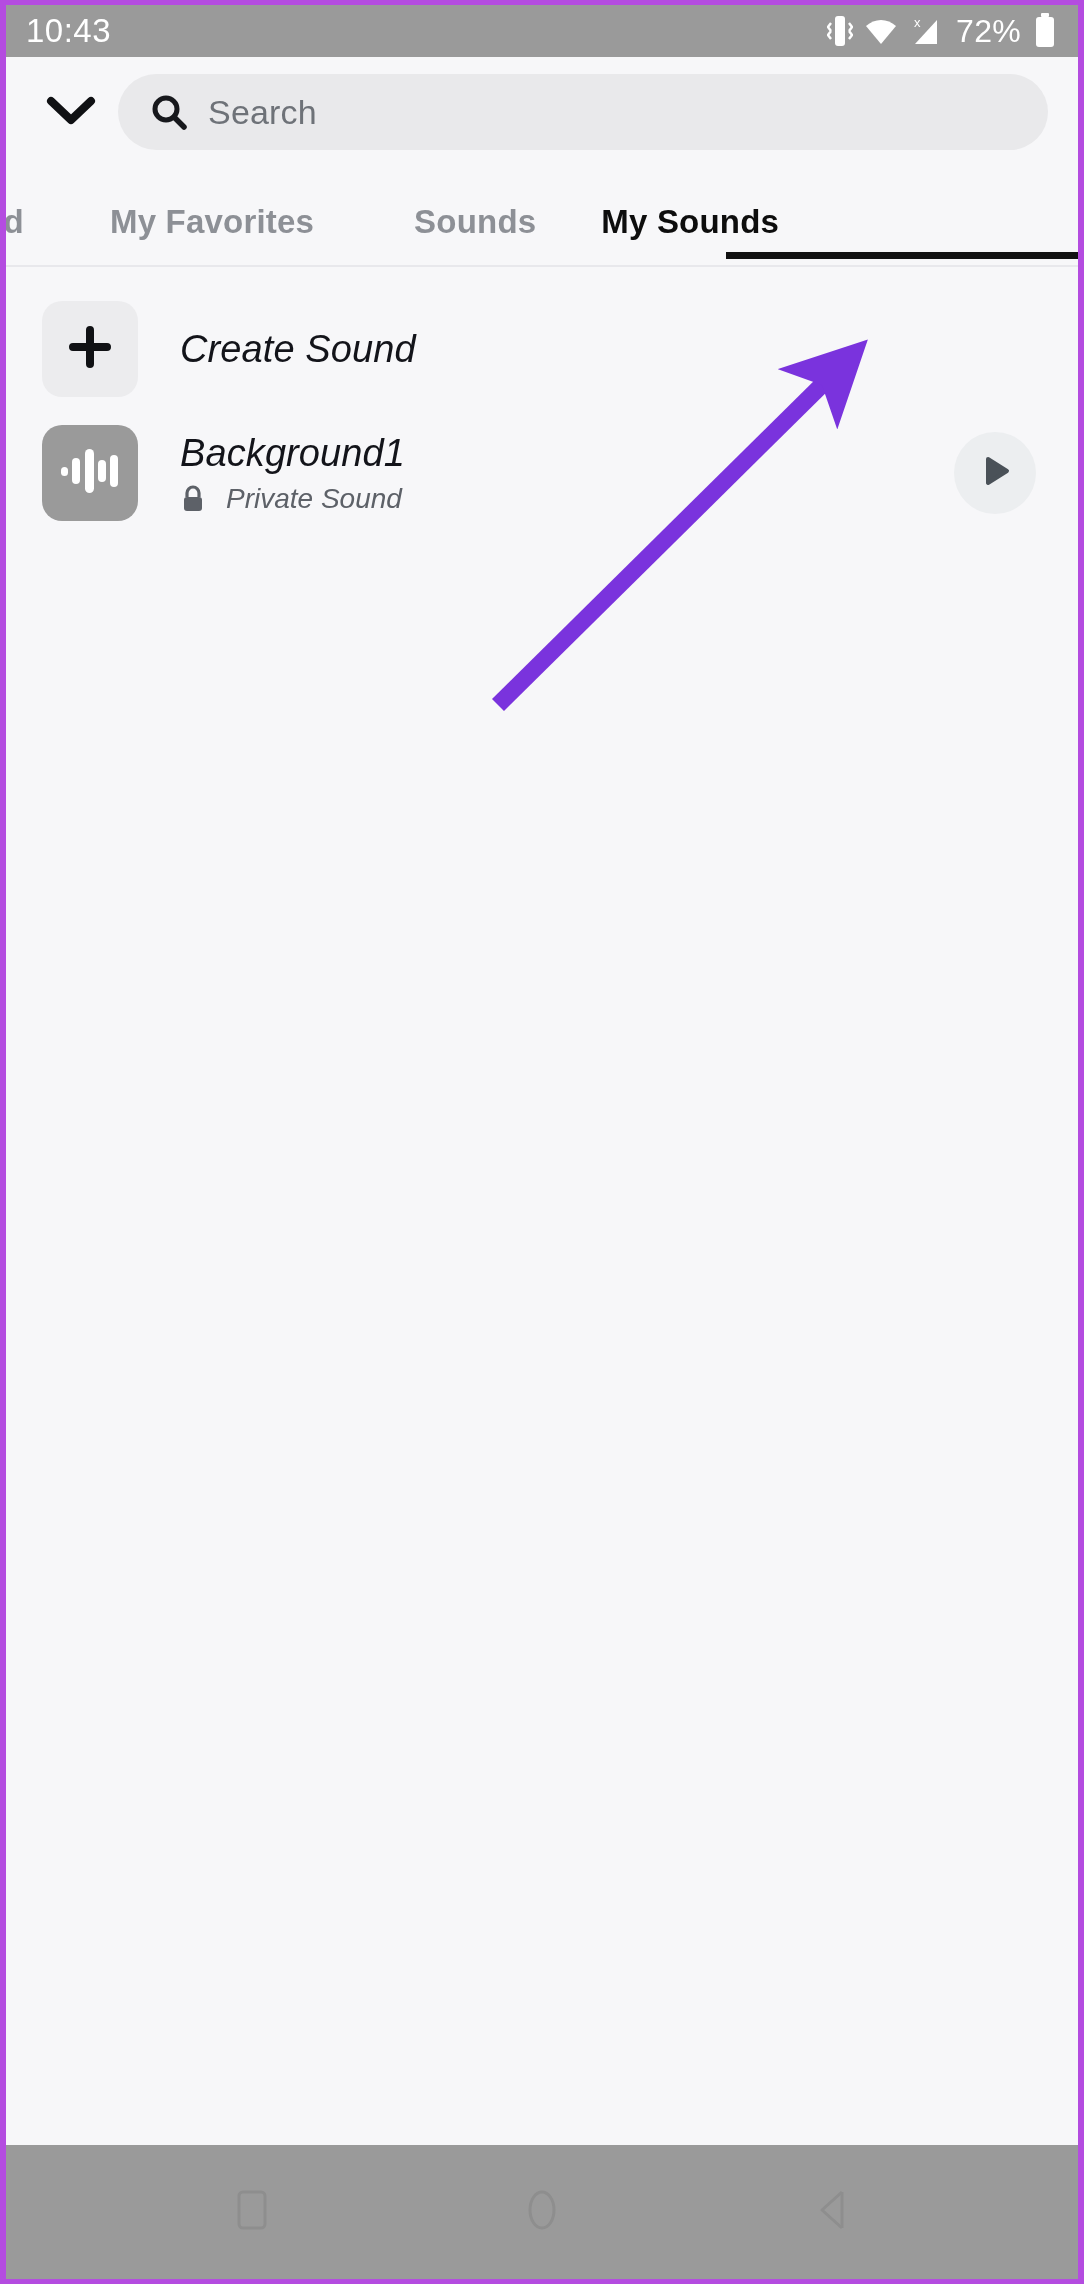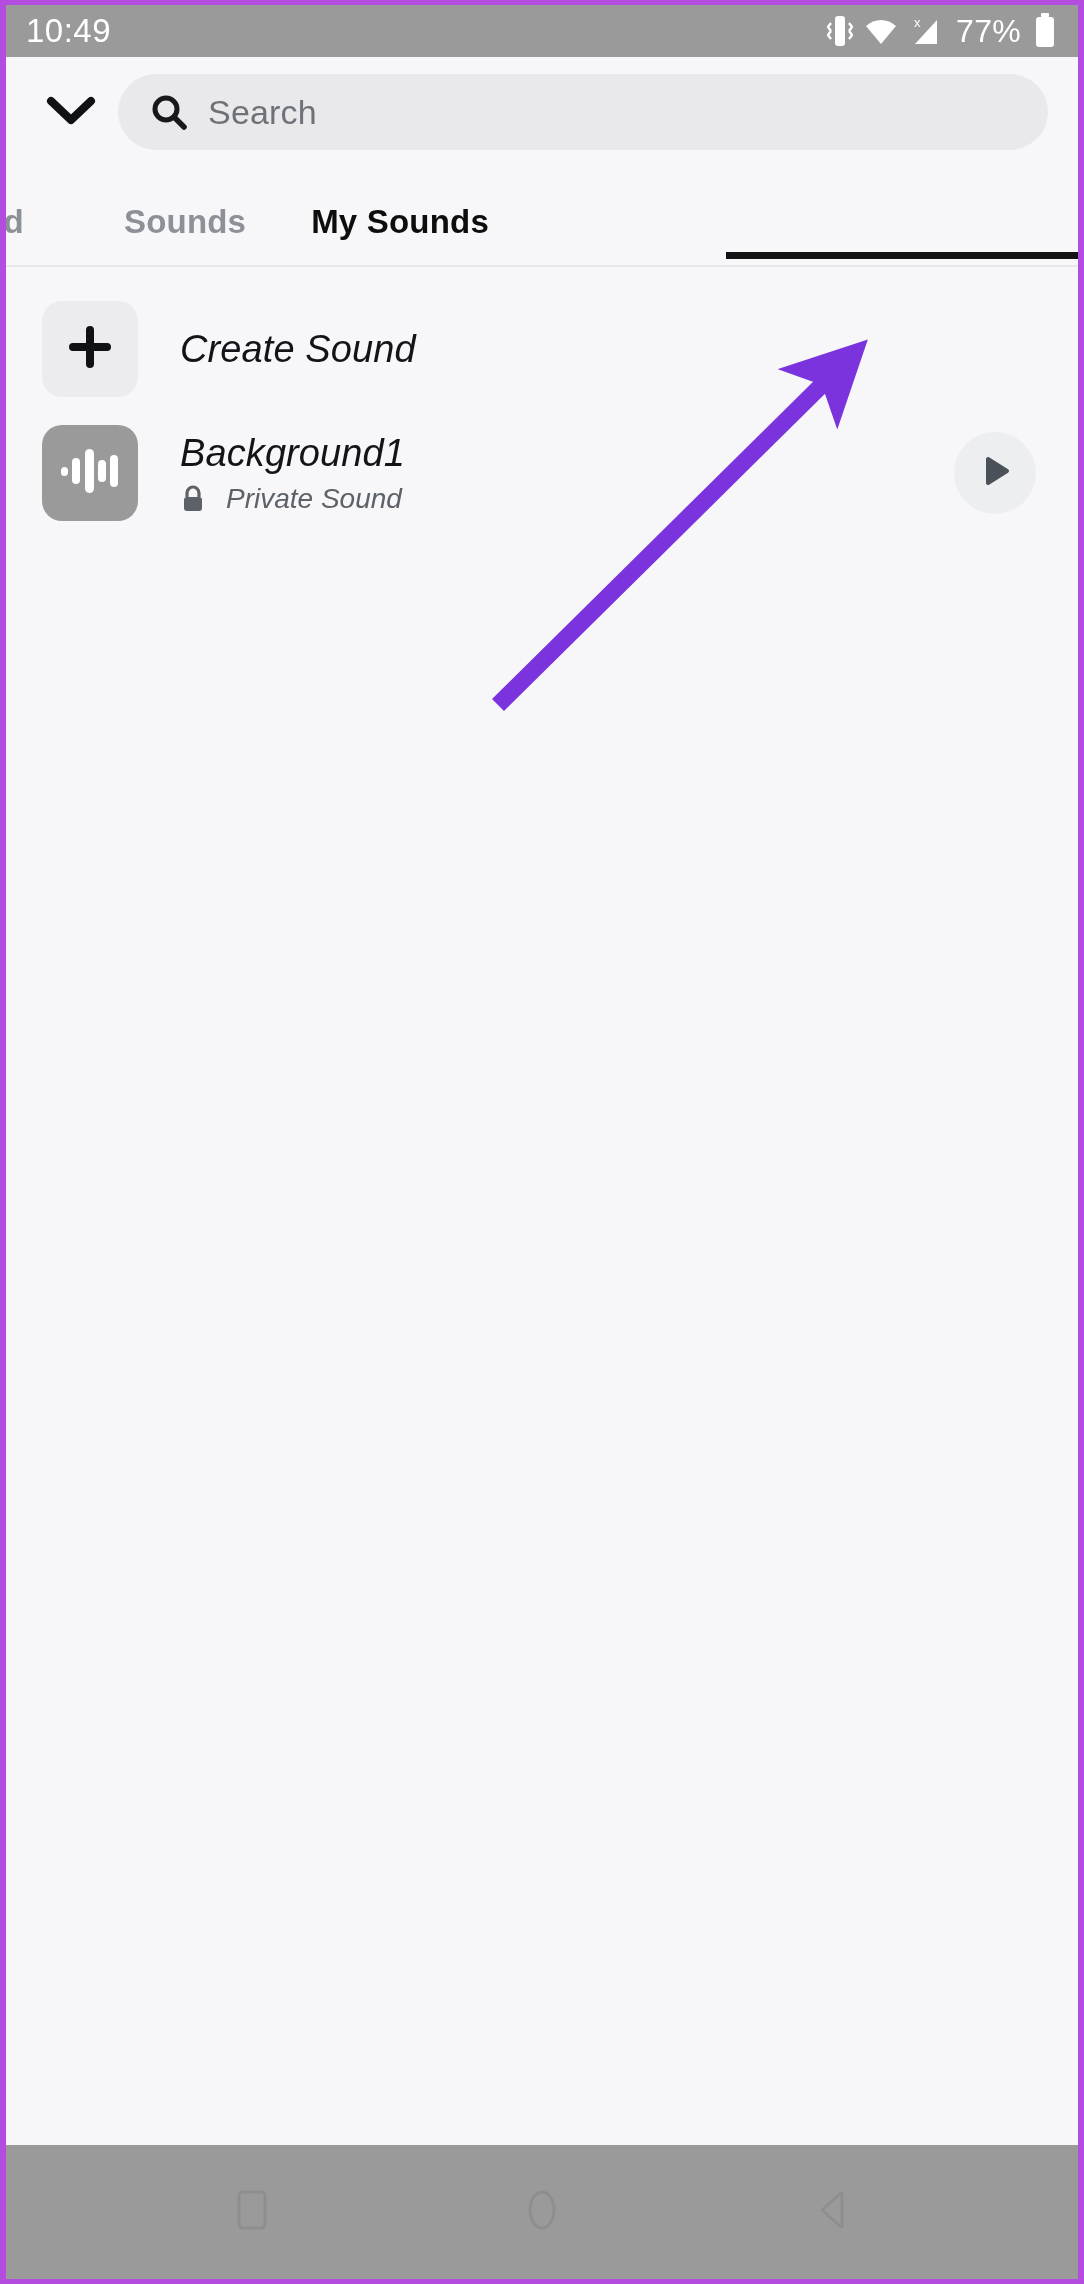--- a/index.html
+++ b/index.html
@@ -245,41 +245,41 @@
     justify-content: center;
   }
   .nav-gap { width: 110px; }
 </style>
 </head>
 <body>
 
 <div class="screen">
 
   <div class="status-bar">
-    <div class="status-clock">10:49</div>
+    <div class="status-clock">10:43</div>
     <div class="status-icons">
       <span class="ic">
         <svg width="26" height="34" viewBox="0 0 26 34">
           <rect x="8" y="2" width="10" height="30" rx="3" fill="#ffffff"></rect>
           <path d="M4 9 L1 13 L4 17 M4 17 L1 21 L4 25" stroke="#ffffff" stroke-width="2.4" fill="none"></path>
           <path d="M22 9 L25 13 L22 17 M22 17 L25 21 L22 25" stroke="#ffffff" stroke-width="2.4" fill="none"></path>
         </svg>
       </span>
       <span class="ic">
         <svg width="34" height="30" viewBox="0 0 34 30">
           <path d="M17 28 L2 10 C6.5 6 11.5 4 17 4 C22.5 4 27.5 6 32 10 Z" fill="#ffffff"></path>
         </svg>
       </span>
       <span class="ic">
         <svg width="34" height="34" viewBox="0 0 34 34">
           <path d="M28 6 L28 30 L6 30 Z" fill="#ffffff"></path>
           <text x="5" y="13" font-size="13" fill="#ffffff" font-family="Liberation Sans, sans-serif">x</text>
         </svg>
       </span>
-      <span class="battery-pct">77%</span>
+      <span class="battery-pct">72%</span>
       <span class="ic">
         <svg width="22" height="36" viewBox="0 0 22 36">
           <rect x="7" y="0" width="8" height="4" rx="1" fill="#ffffff"></rect>
           <rect x="2" y="4" width="18" height="30" rx="3" fill="#ffffff"></rect>
         </svg>
       </span>
     </div>
   </div>
 
   <div class="app">
@@ -298,20 +298,21 @@
             <circle cx="16" cy="16" r="11" stroke="#17181c" stroke-width="5" fill="none"></circle>
             <path d="M24 24 L34 34" stroke="#17181c" stroke-width="5.5" stroke-linecap="round"></path>
           </svg>
         </span>
         <span class="search-placeholder">Search</span>
       </div>
     </div>
 
     <div class="tabs">
       <div class="tab tab-0">red</div>
+      <div class="tab tab-1">My Favorites</div>
       <div class="tab tab-2">Sounds</div>
       <div class="tab tab-3 active">My Sounds</div>
       <div class="tab-underline"></div>
     </div>
     <div class="tabs-divider"></div>
 
     <div class="list">
 
       <div class="row">
         <div class="thumb thumb-create">

